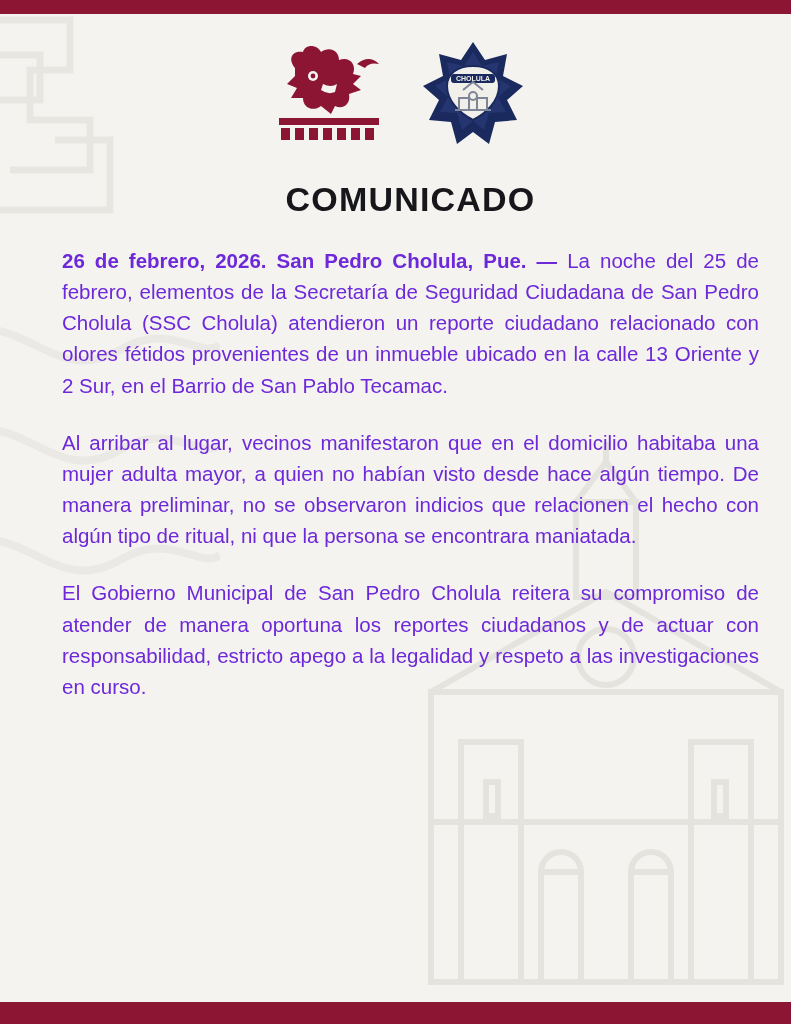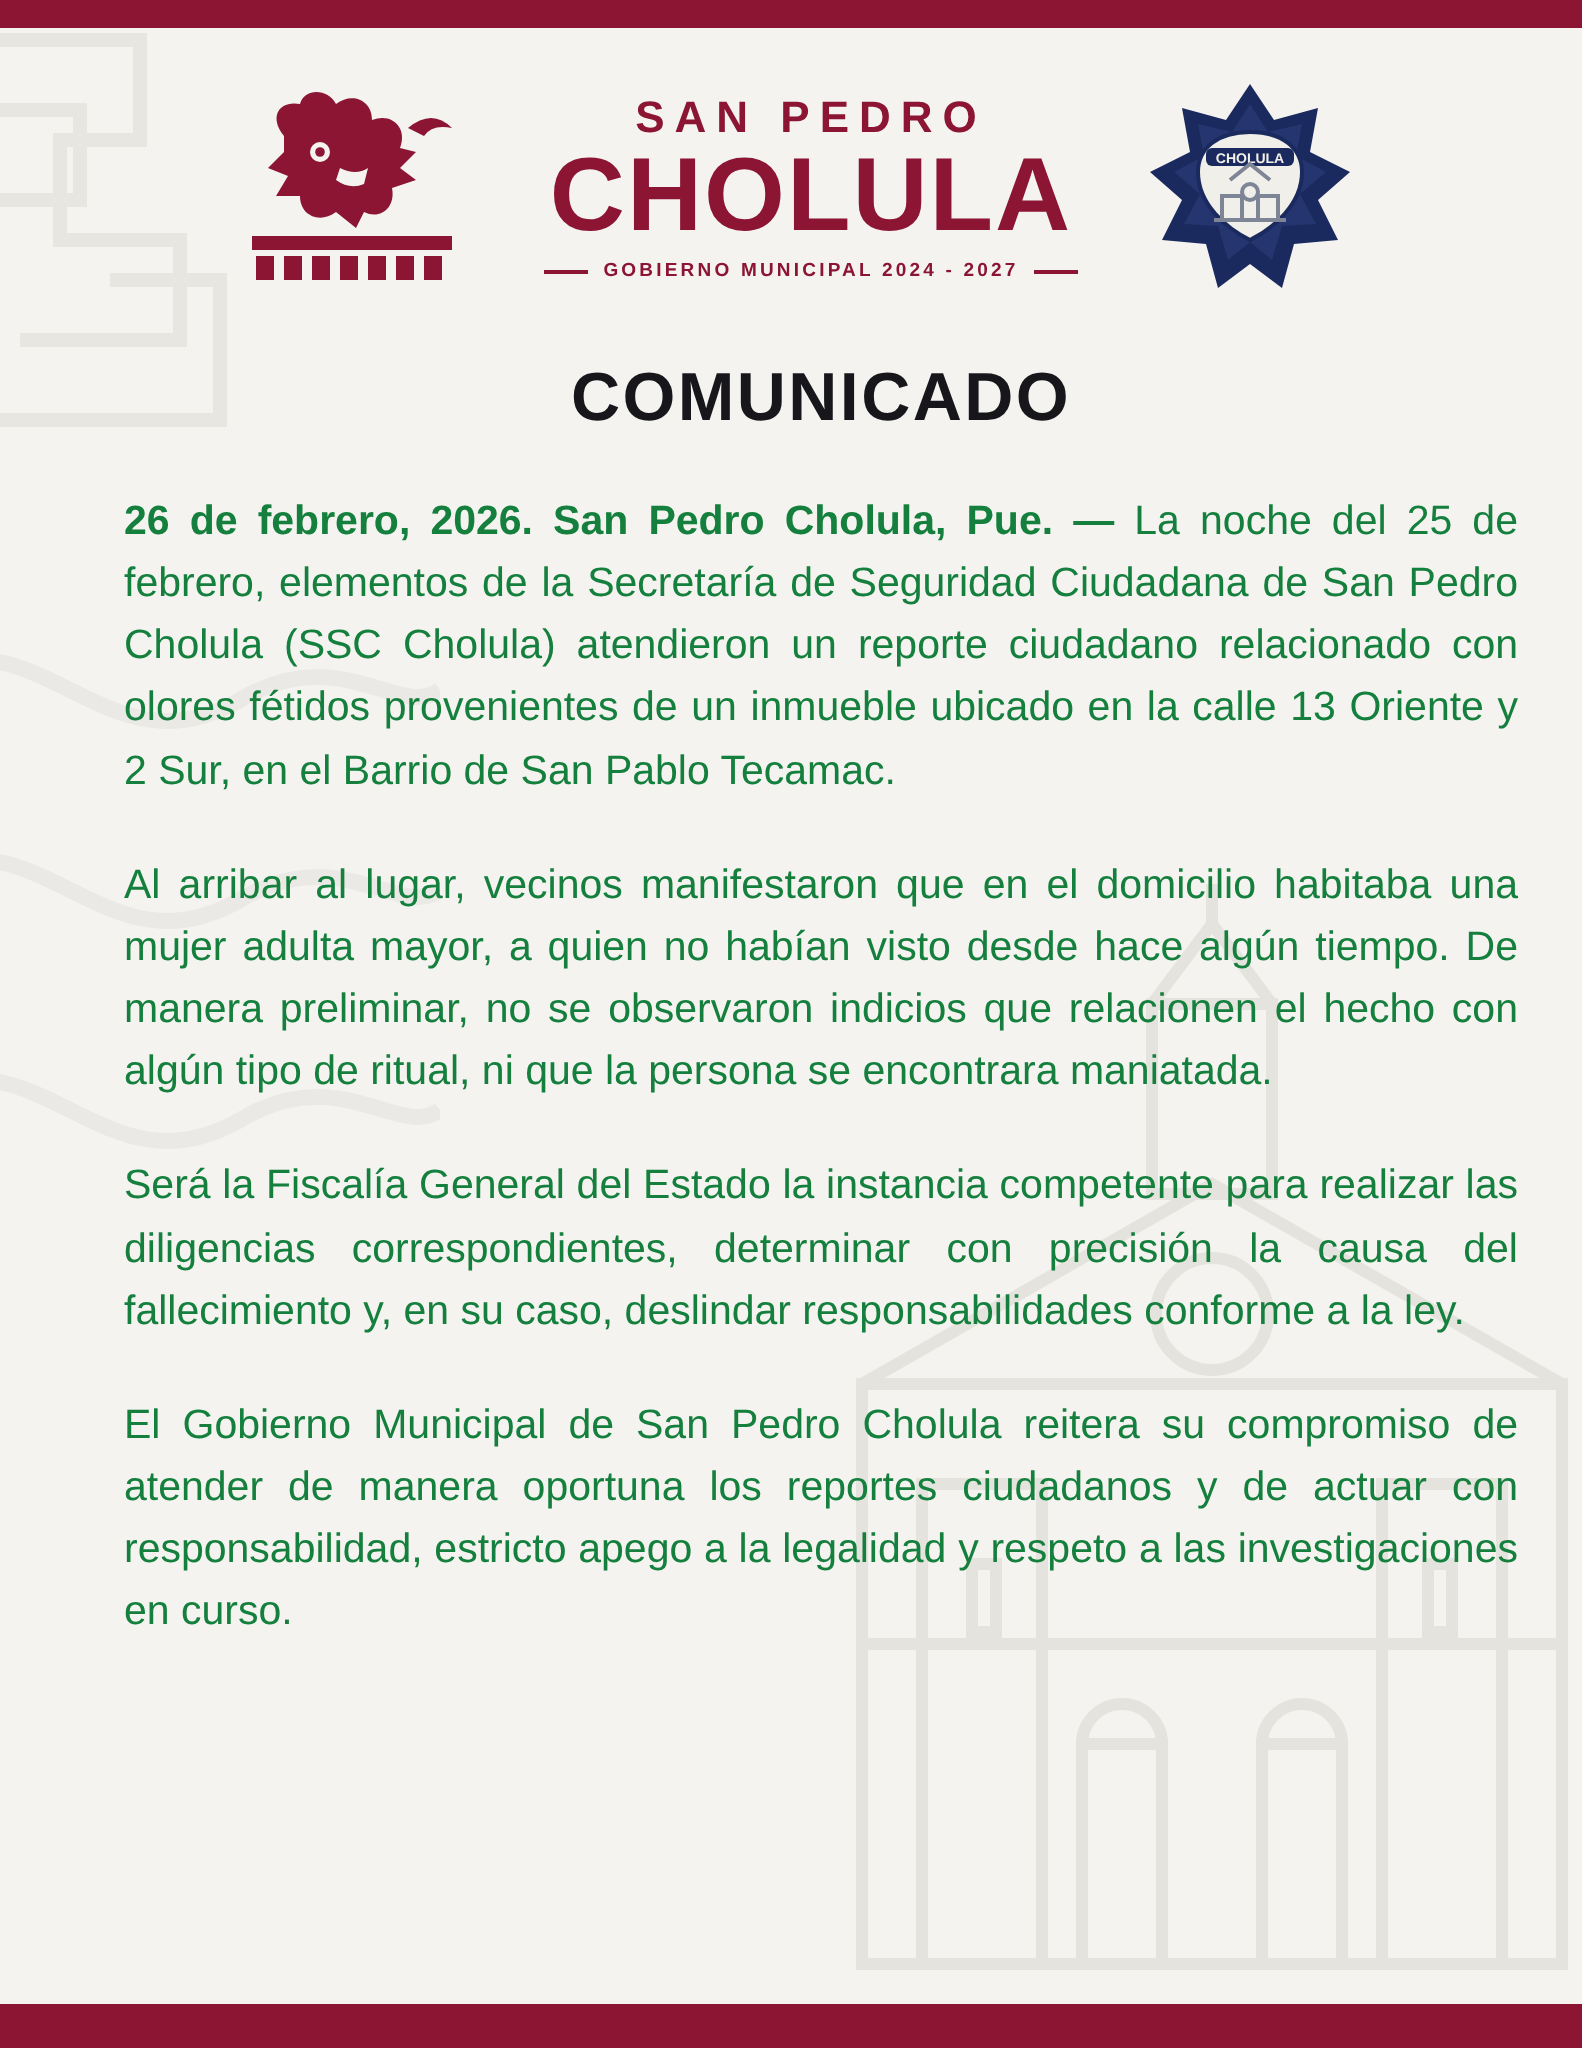--- a/index.html
+++ b/index.html
@@ -141,21 +141,21 @@
     text-align: center;
     font-size: 34px;
     font-weight: bold;
     color: #17171b;
     letter-spacing: 1.2px;
     margin: 0 0 26px 0;
   }
   .para {
     font-size: 20.5px;
     line-height: 1.52;
-    color: #15803d;
+    color: #6d28d9;
     text-align: justify;
     margin: 0 0 26px 0;
     hyphens: none;
   }
   .para:last-child { margin-bottom: 0; }
   .lead-bold { font-weight: bold; }
 </style>
 </head>
 <body>
 
@@ -215,29 +215,20 @@
         <rect x="44" y="86" width="9" height="12"></rect>
         <rect x="58" y="86" width="9" height="12"></rect>
         <rect x="72" y="86" width="9" height="12"></rect>
         <rect x="86" y="86" width="9" height="12"></rect>
         <rect x="100" y="86" width="9" height="12"></rect>
       </g>
       <path d="M92 22 q12 -10 22 0 q-10 -2 -14 4 Z"></path>
     </g>
   </svg>
 
-  <div class="wordmark">
-    <div class="wm-top">SAN PEDRO</div>
-    <div class="wm-main">CHOLULA</div>
-    <div class="wm-rule">
-      <i></i>
-      <span class="wm-sub">GOBIERNO MUNICIPAL 2024 - 2027</span>
-      <i></i>
-    </div>
-  </div>
 
   <svg class="badge-glyph" viewBox="0 0 108 108" xmlns="http://www.w3.org/2000/svg">
     <g>
       <path d="M54 2 L66 20 L88 14 L84 36 L104 46 L88 60 L98 80 L76 82 L70 104 L54 92 L38 104 L32 82 L10 80 L20 60 L4 46 L24 36 L20 14 L42 20 Z" fill="#1b2a5e"></path>
       <path d="M54 12 L63 26 L80 22 L77 38 L92 46 L79 57 L87 72 L70 73 L65 90 L54 81 L43 90 L38 73 L21 72 L29 57 L16 46 L31 38 L28 22 L45 26 Z" fill="#24356f"></path>
       <path d="M54 26 C70 26 80 34 80 46 C80 62 66 74 54 80 C42 74 28 62 28 46 C28 34 38 26 54 26 Z" fill="#f1efe9" stroke="#1b2a5e" stroke-width="2"></path>
       <rect x="32" y="34" width="44" height="9" rx="3" fill="#1b2a5e"></rect>
       <text x="54" y="41.4" font-family="Liberation Sans, sans-serif" font-size="7" font-weight="bold" fill="#f1efe9" text-anchor="middle">CHOLULA</text>
       <g fill="none" stroke="#7e8597" stroke-width="2">
         <path d="M36 70 h36"></path>
@@ -250,19 +241,18 @@
   </svg>
 </div>
 
 <div class="doc">
   <h1 class="doc-title">COMUNICADO</h1>
 
   <p class="para"><span class="lead-bold">26 de febrero, 2026. San Pedro Cholula, Pue. —</span><span> La noche del 25 de febrero, elementos de la Secretaría de Seguridad Ciudadana de San Pedro Cholula (SSC Cholula) atendieron un reporte ciudadano relacionado con olores fétidos provenientes de un inmueble ubicado en la calle 13 Oriente y 2 Sur, en el Barrio de San Pablo Tecamac.</span></p>
 
   <p class="para">Al arribar al lugar, vecinos manifestaron que en el domicilio habitaba una mujer adulta mayor, a quien no habían visto desde hace algún tiempo. De manera preliminar, no se observaron indicios que relacionen el hecho con algún tipo de ritual, ni que la persona se encontrara maniatada.</p>
 
-  <p class="para">Será la Fiscalía General del Estado la instancia competente para realizar las diligencias correspondientes, determinar con precisión la causa del fallecimiento y, en su caso, deslindar responsabilidades conforme a la ley.</p>
 
   <p class="para">El Gobierno Municipal de San Pedro Cholula reitera su compromiso de atender de manera oportuna los reportes ciudadanos y de actuar con responsabilidad, estricto apego a la legalidad y respeto a las investigaciones en curso.</p>
 </div>
 
 <div class="bottom-bar-accent"></div>
 <div class="bottom-bar"></div>
 
 </body></html>

